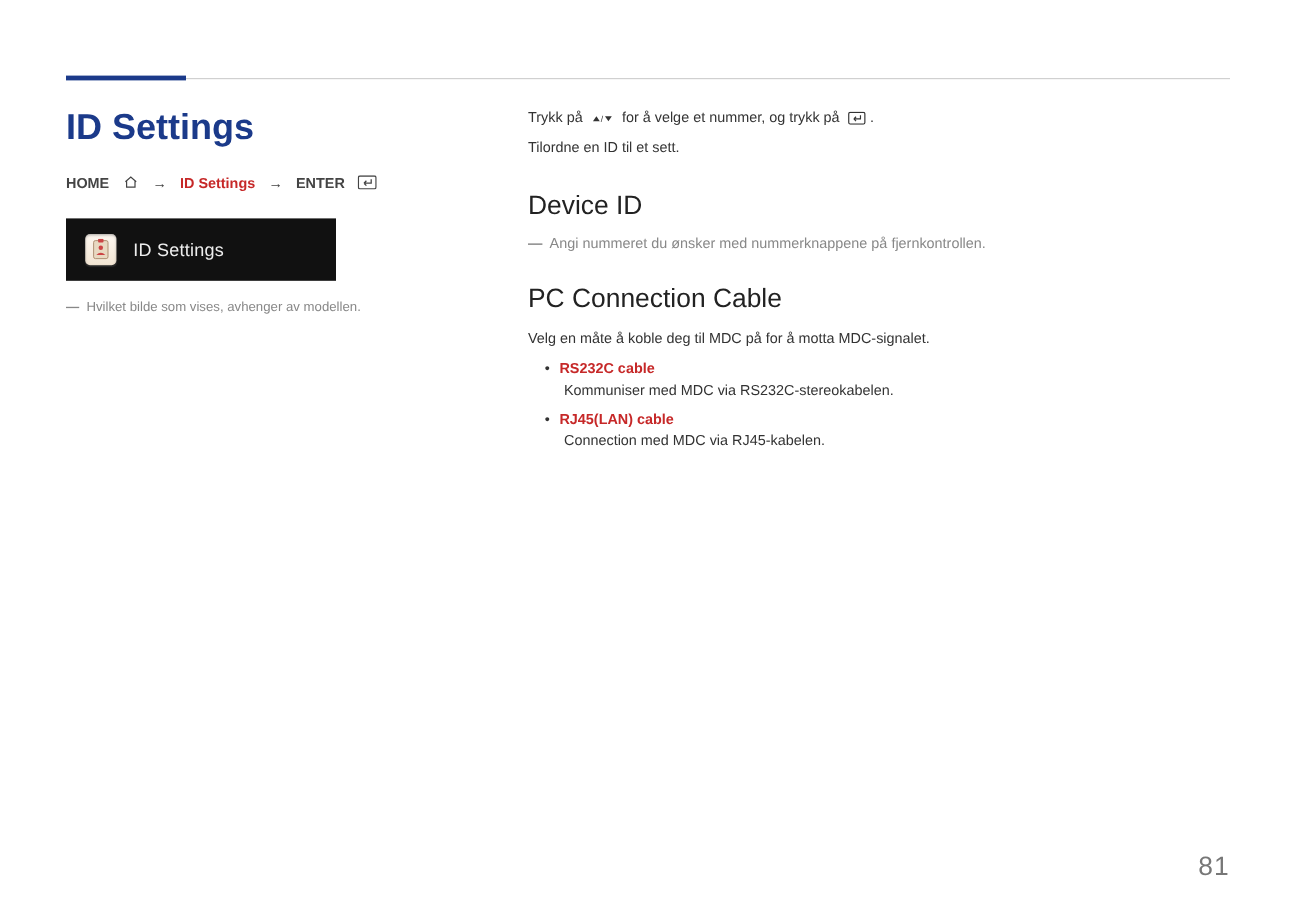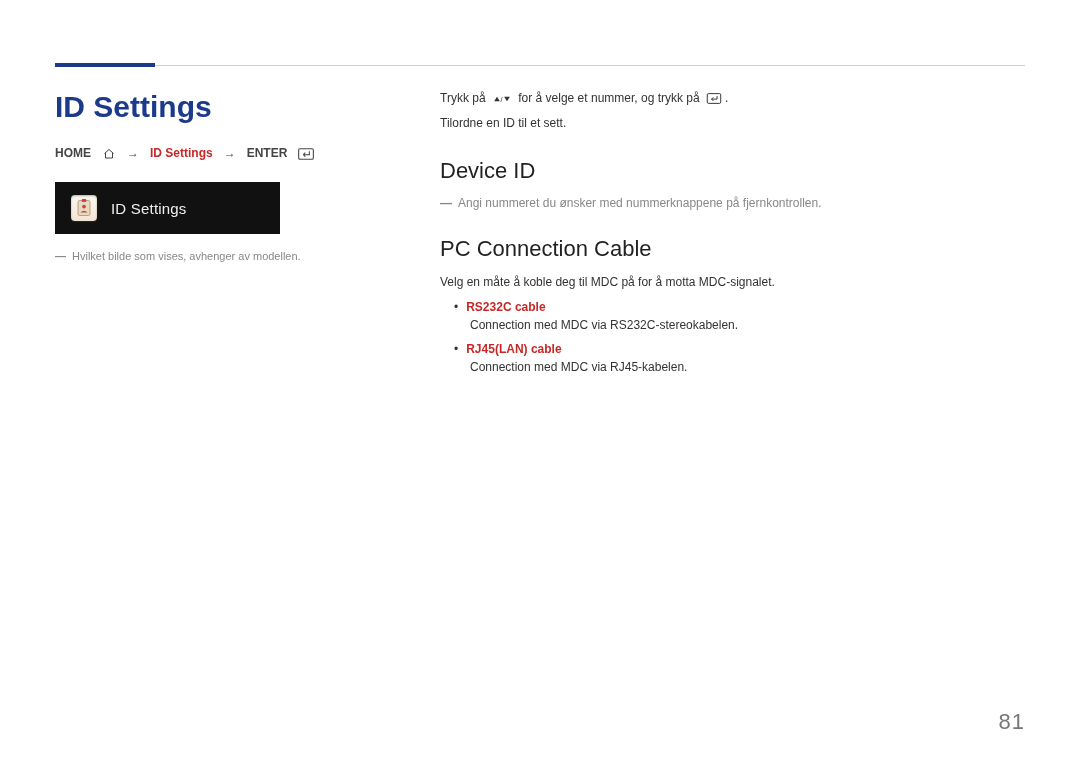--- a/index.html
+++ b/index.html
@@ -43,21 +43,21 @@
       font-weight: 600;
       color: #1b3a8a;
       margin-bottom: 22px;
     }
 
     .breadcrumb {
       font-size: 12px;
       font-weight: 700;
       margin-bottom: 22px;
       display: flex;
-      align-items: flex-end;
+      align-items: flex-start;
       gap: 11px;
     }
     .bc-gray { color: #444; }
     .bc-red { color: #c62828; font-weight: 700; }
     .inline-icon {
       display: inline-flex;
       vertical-align: middle;
     }
 
     .screenshot-tile {
@@ -207,21 +207,21 @@
       <span>Angi nummeret du ønsker med nummerknappene på fjernkontrollen.</span>
     </div>
 
     <h2 class="sub-heading">PC Connection Cable</h2>
     <p class="para">Velg en måte å koble deg til MDC på for å motta MDC-signalet.</p>
 
     <div class="bullet-row">
       <span class="bullet-glyph">•</span>
       <span class="bullet-label-red">RS232C cable</span>
     </div>
-    <p class="bullet-desc">Connection med MDC via RS232C-stereokabelen.</p>
+    <p class="bullet-desc">Kommuniser med MDC via RS232C-stereokabelen.</p>
 
     <div class="bullet-row">
       <span class="bullet-glyph">•</span>
       <span class="bullet-label-red">RJ45(LAN) cable</span>
     </div>
     <p class="bullet-desc">Connection med MDC via RJ45-kabelen.</p>
   </div>
 </div>
 
 <div class="page-number">81</div>

